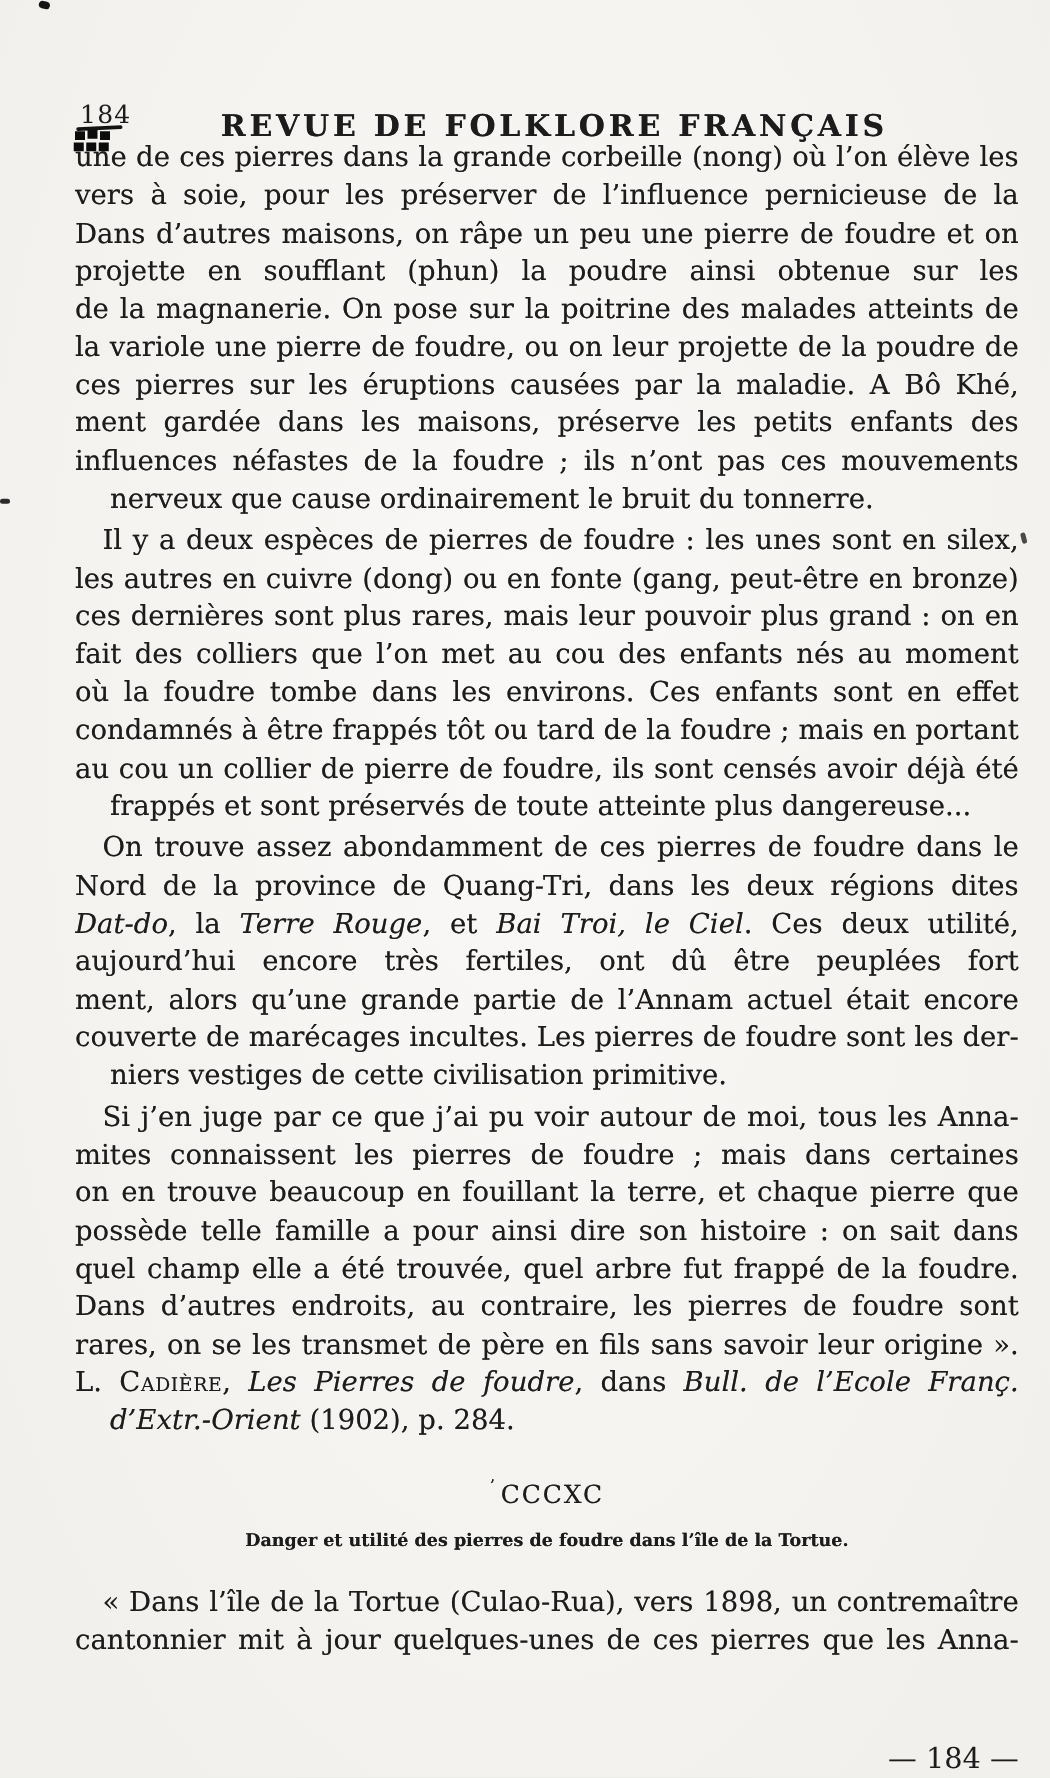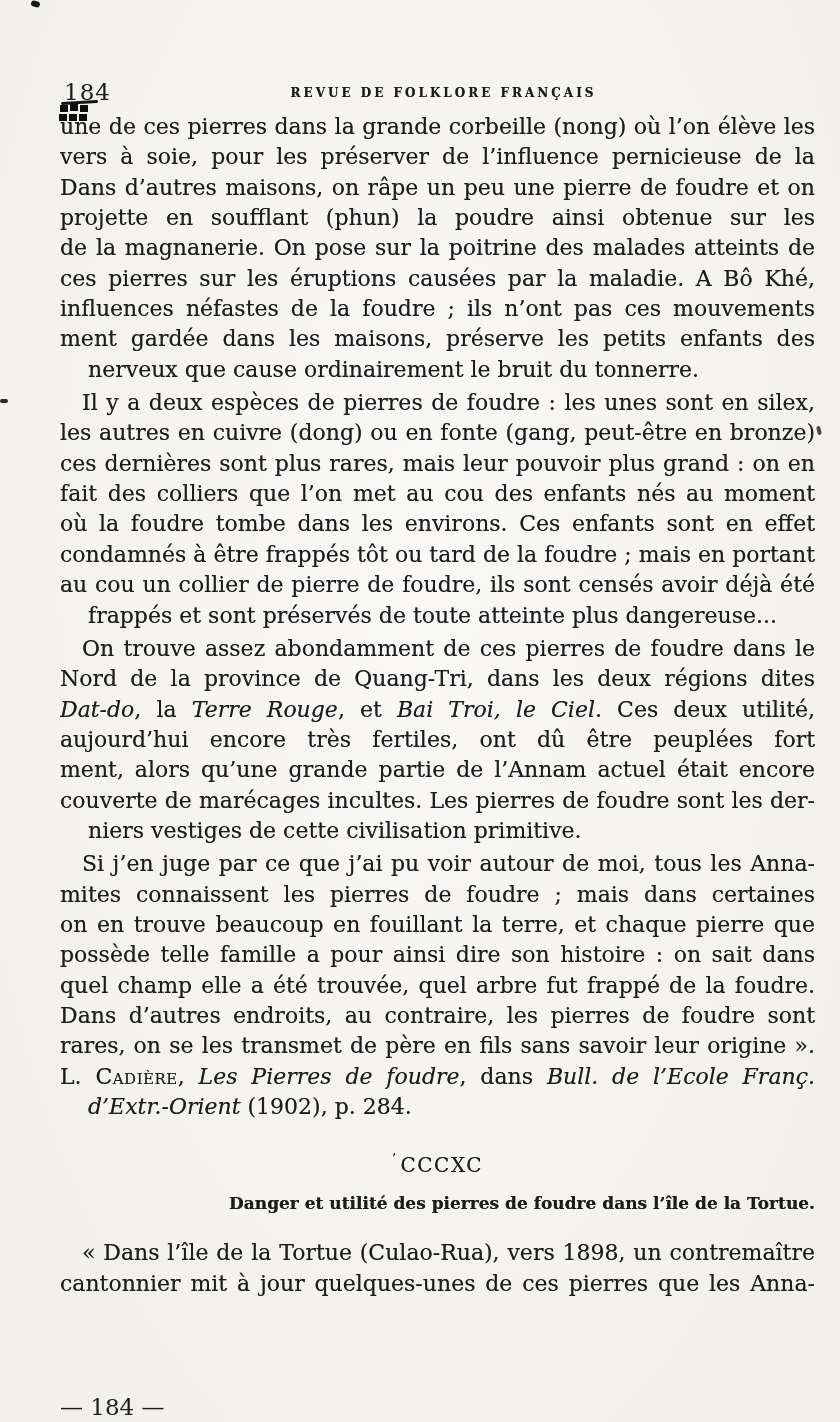--- a/index.html
+++ b/index.html
@@ -10,32 +10,32 @@
     margin: 0 auto;
     background: #f6f5f2;
     background-image: radial-gradient(ellipse at 50% 40%, rgba(255,255,255,0.35), rgba(0,0,0,0.02) 85%);
     font-family: "DejaVu Serif", "Liberation Serif", serif;
     color: #1c1c1c;
     overflow: hidden;
   }
   
   .header-pagenum {
     position: absolute; left: 64px; top: 79px;
-    font-size: 23px; letter-spacing: 1px;
+    font-size: 20px; letter-spacing: 1px;
   }
   .pagenum-underline {
     position: absolute; left: 61px; top: 101px;
     width: 37px; height: 3px; background: #121212;
     border-radius: 2px; transform: rotate(-3deg);
   }
   .stamp-dot { position: absolute; background: #0c0c0c; width: 8px; height: 7px; }
   .header-title {
     position: absolute; left: 77px; right: 30px; top: 86px;
     text-align: center;
-    font-size: 12px; font-weight: bold; letter-spacing: 3px;
+    font-size: 24px; font-weight: bold; letter-spacing: 3px;
     text-shadow: 0 0 0.5px rgba(20,20,20,0.65);
   }
   
   .corner-mark { position: absolute; left: 31px; top: 1px; width: 9px; height: 6px;
     background: #141414; border-radius: 3px; transform: rotate(15deg); }
   .margin-tick { position: absolute; left: 0px; top: 399px; width: 8px; height: 4px;
     background: #2a2a2a; border-radius: 2px; }
   .right-tick { position: absolute; left: 817px; top: 426px; width: 4px; height: 9px;
     background: #4a4a4a; border-radius: 2px; transform: rotate(-14deg); }
   
@@ -58,29 +58,29 @@
   .seg-normal { font-style: normal; }
   .seg-italic { font-style: italic; }
   .seg-smallcaps { font-variant: small-caps; letter-spacing: 0.5px; }
   
   .section-number {
     margin-top: 22px; text-align: center;
     font-size: 20px; line-height: 30px; letter-spacing: 1.5px;
   }
   .section-tick { font-size: 13px; vertical-align: 9px; margin-right: 3px; }
   .section-title {
-    margin-top: 8px; text-align: right;
-    font-size: 17px; line-height: 30px; font-weight: bold;
+    margin-top: 8px; text-align: center;
+    font-size: 14px; line-height: 30px; font-weight: bold;
     text-shadow: 0 0 0.5px rgba(20,20,20,0.7);
   }
   .bottom-paras { margin-top: 20px; }
   
   .footer {
     position: absolute; left: 60px; width: 755px; top: 1394px;
-    text-align: left; font-size: 23px;
+    text-align: right; font-size: 23px;
   }
 </style>
 </head>
 <body>
 
 <div class="page">
 
   <div class="corner-mark"></div>
   <div class="margin-tick"></div>
   <div class="right-tick"></div>
@@ -96,23 +96,24 @@
   <div class="header-title">REVUE DE FOLKLORE FRANÇAIS</div>
 
   <div class="body-text">
     <div>
         <div class="para">
           <div class="line just"><span class="seg-normal">une de ces pierres dans la grande corbeille (nong) où l’on élève les</span></div>
           <div class="line just"><span class="seg-normal">vers à soie, pour les préserver de l’influence pernicieuse de la foudre.</span></div>
           <div class="line just"><span class="seg-normal">Dans d’autres maisons, on râpe un peu une pierre de foudre et on</span></div>
           <div class="line just"><span class="seg-normal">projette en soufflant (phun) la poudre ainsi obtenue sur les corbeilles</span></div>
           <div class="line just"><span class="seg-normal">de la magnanerie. On pose sur la poitrine des malades atteints de</span></div>
+          <div class="line just"><span class="seg-normal">la variole une pierre de foudre, ou on leur projette de la poudre de</span></div>
           <div class="line just"><span class="seg-normal">ces pierres sur les éruptions causées par la maladie. A Bô Khé, dans</span></div>
+          <div class="line just"><span class="seg-normal">ment gardée dans les maisons, préserve les petits enfants des</span></div>
           <div class="line just"><span class="seg-normal">influences néfastes de la foudre ; ils n’ont pas ces mouvements</span></div>
-          <div class="line just"><span class="seg-normal">ment gardée dans les maisons, préserve les petits enfants des</span></div>
           <div class="line left"><span class="seg-normal">nerveux que cause ordinairement le bruit du tonnerre.</span></div>
         </div>
         <div class="para indent">
           <div class="line just"><span class="seg-normal">Il y a deux espèces de pierres de foudre : les unes sont en silex,</span></div>
           <div class="line just"><span class="seg-normal">les autres en cuivre (dong) ou en fonte (gang, peut-être en bronze) ;</span></div>
           <div class="line just"><span class="seg-normal">ces dernières sont plus rares, mais leur pouvoir plus grand : on en</span></div>
           <div class="line just"><span class="seg-normal">fait des colliers que l’on met au cou des enfants nés au moment</span></div>
           <div class="line just"><span class="seg-normal">où la foudre tombe dans les environs. Ces enfants sont en effet</span></div>
           <div class="line just"><span class="seg-normal">condamnés à être frappés tôt ou tard de la foudre ; mais en portant</span></div>
           <div class="line just"><span class="seg-normal">au cou un collier de pierre de foudre, ils sont censés avoir déjà été</span></div>

